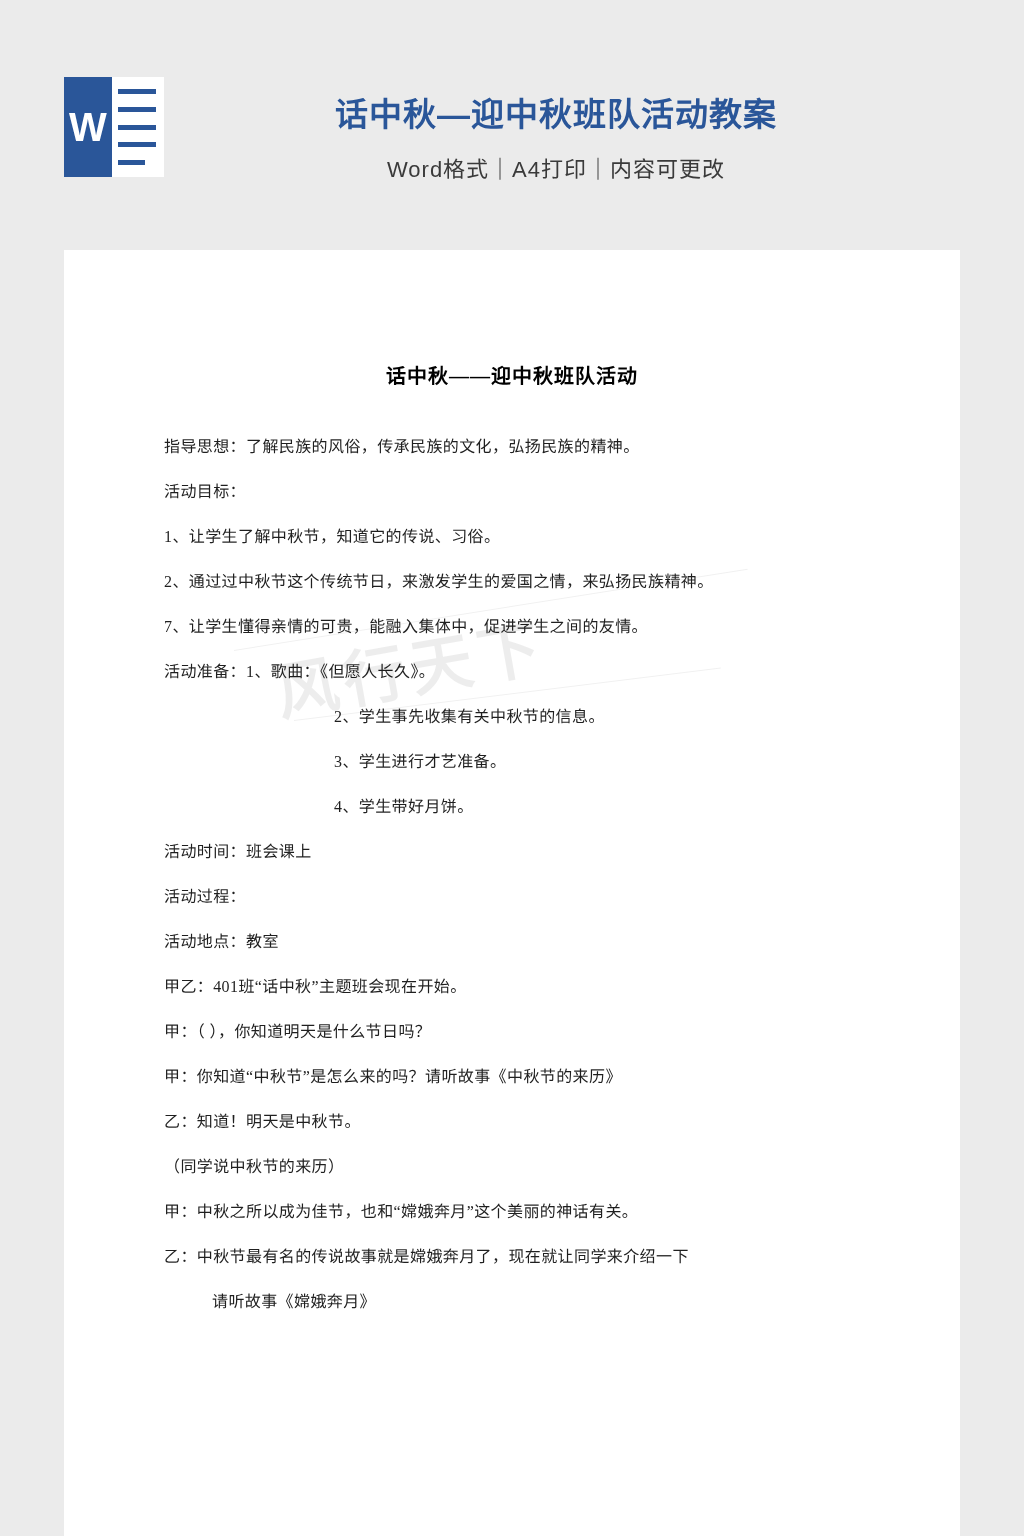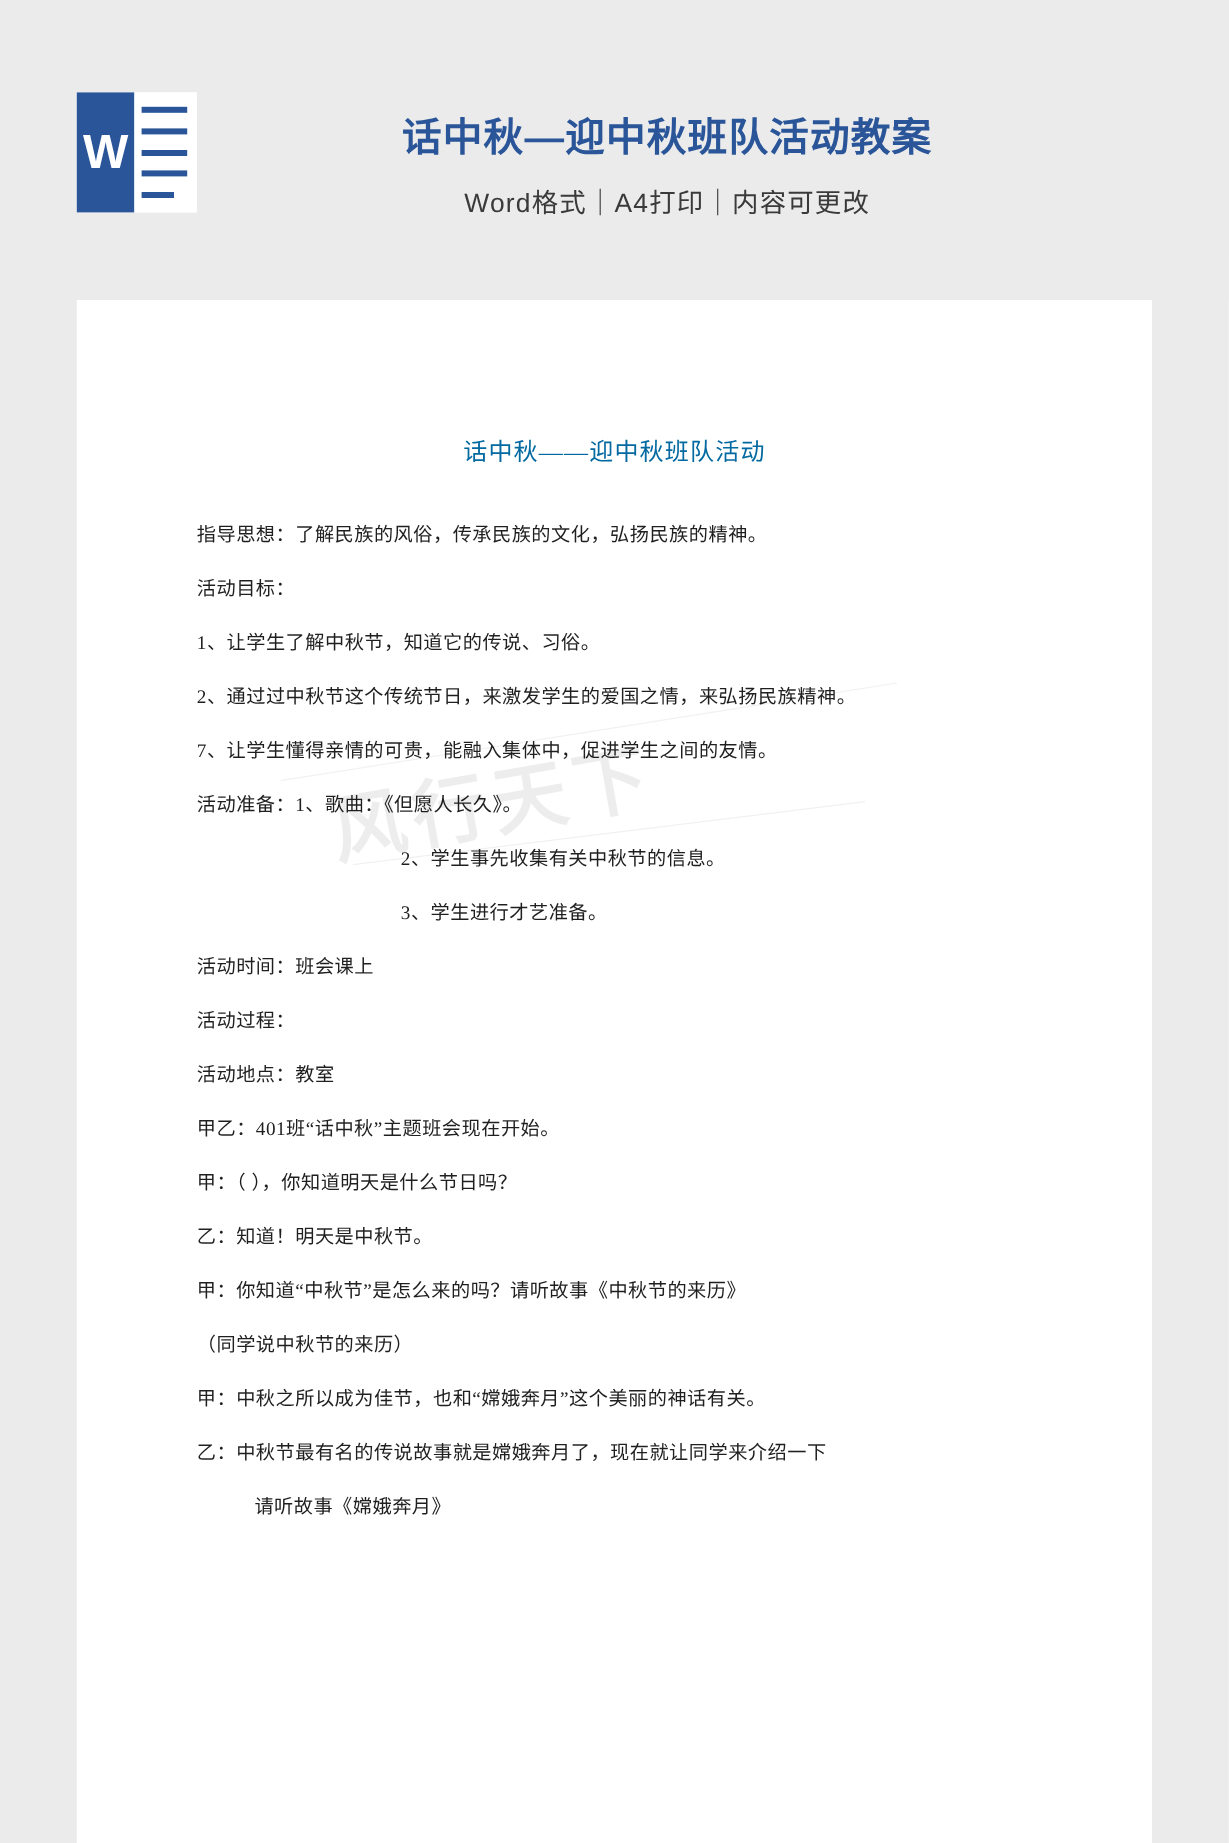--- a/index.html
+++ b/index.html
@@ -91,22 +91,22 @@
     height: 1286px;
     background: #ffffff;
     box-sizing: border-box;
     padding: 110px 100px 0 100px;
     overflow: hidden;
   }
 
   .doc-title {
     text-align: center;
     font-size: 20px;
-    font-weight: normal;
-    color: #0369a1;
+    font-weight: bold;
+    color: #000000;
     letter-spacing: 1px;
     margin: 0 0 46px 0;
     font-family: "Liberation Serif", "DejaVu Serif", serif;
   }
 
   .doc-body p {
     margin: 0 0 21px 0;
     font-size: 16px;
     line-height: 1.5;
     color: #1f1f1f;
@@ -179,26 +179,27 @@
 
   <div class="doc-body">
       <p>指导思想：了解民族的风俗，传承民族的文化，弘扬民族的精神。</p>
       <p>活动目标：</p>
       <p>1、让学生了解中秋节，知道它的传说、习俗。</p>
       <p>2、通过过中秋节这个传统节日，来激发学生的爱国之情，来弘扬民族精神。</p>
       <p>7、让学生懂得亲情的可贵，能融入集体中，促进学生之间的友情。</p>
       <p>活动准备：1、歌曲：《但愿人长久》。</p>
       <p class="indent-1">2、学生事先收集有关中秋节的信息。</p>
       <p class="indent-1">3、学生进行才艺准备。</p>
+      <p class="indent-1">4、学生带好月饼。</p>
       <p>活动时间：班会课上</p>
       <p>活动过程：</p>
       <p>活动地点：教室</p>
       <p>甲乙：401班“话中秋”主题班会现在开始。</p>
       <p>甲：（        ），你知道明天是什么节日吗？</p>
+      <p>甲：你知道“中秋节”是怎么来的吗？请听故事《中秋节的来历》</p>
       <p>乙：知道！明天是中秋节。</p>
-      <p>甲：你知道“中秋节”是怎么来的吗？请听故事《中秋节的来历》</p>
       <p>（同学说中秋节的来历）</p>
       <p>甲：中秋之所以成为佳节，也和“嫦娥奔月”这个美丽的神话有关。</p>
       <p>乙：中秋节最有名的传说故事就是嫦娥奔月了，现在就让同学来介绍一下</p>
       <p class="indent-2">请听故事《嫦娥奔月》</p>
     </div>
 
 </div>
 
 </body></html>

